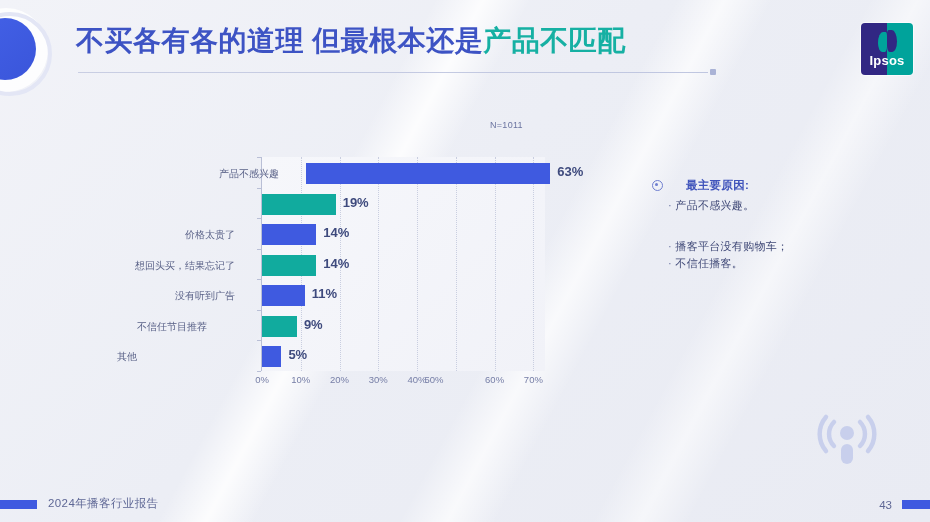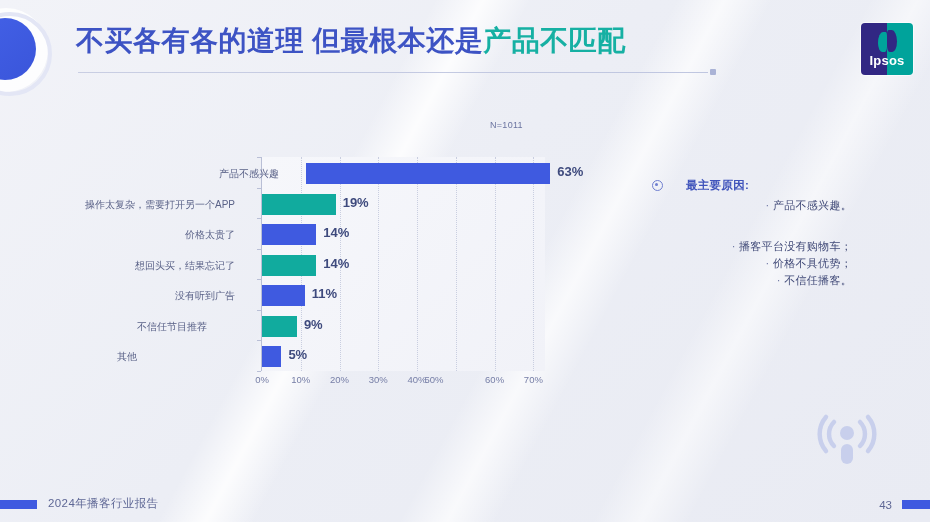--- a/index.html
+++ b/index.html
@@ -129,21 +129,20 @@
     width:9px;height:9px;border:1.5px solid #6f7fd0;border-radius:50%;
     position:relative;flex:0 0 auto;
   }
   .bullet-ico:after{
     content:"";position:absolute;left:2px;top:2px;width:3px;height:3px;
     border-radius:50%;background:#6f7fd0;
   }
   .note-item{
     font-size:11px;color:#414a78;margin:2px 0 2px 16px;letter-spacing:.3px;
     white-space:nowrap;
-    text-align:right;
   }
   .note-item:before{content:"· ";color:#6d76a3;}
   .note-gap{height:22px;}
 
   
   .podcast{position:absolute;right:48px;bottom:46px;width:70px;height:70px;opacity:.85;}
 
   
   .foot-bar{
     position:absolute;left:0;bottom:13px;width:37px;height:9px;background:#3f5ae0;
@@ -202,21 +201,20 @@
       <div class="tickmark" style="top: 340px;"></div>
       <div class="tickmark" style="top: 370.5px;"></div>
     </div>
   <div id="bars">
       <div class="bar-row" style="top: 163px; width: 930px; margin-left: 44px;">
         <div class="cat-label">产品不感兴趣</div>
         <div class="bar" style="width: 244.233px; background: rgb(63, 90, 224);"></div>
         <div class="bar-val" style="left: 513.233px;">63%</div>
       </div>
       <div class="bar-row" style="top: 193.5px; width: 930px;">
-        <div class="cat-label">操作太复杂，需要打开另一个APP</div>
         <div class="bar" style="width: 73.6575px; background: rgb(17, 171, 158);"></div>
         <div class="bar-val" style="left: 342.658px;">19%</div>
       </div>
       <div class="bar-row" style="top: 224px; width: 930px;">
         <div class="cat-label">价格太贵了</div>
         <div class="bar" style="width: 54.274px; background: rgb(63, 90, 224);"></div>
         <div class="bar-val" style="left: 323.274px;">14%</div>
       </div>
       <div class="bar-row" style="top: 254.5px; width: 930px;">
         <div class="cat-label">想回头买，结果忘记了</div>
@@ -251,21 +249,20 @@
     </div>
 
   <div class="notes" id="notes">
       <div class="note-head">
         <span class="bullet-ico"></span>
         <span>最主要原因:</span>
       </div>
       <div class="note-item">产品不感兴趣。</div>
       <div class="note-gap"></div>
       <div class="note-item">播客平台没有购物车；</div>
-      <div class="note-item">价格不具优势；</div>
       <div class="note-item">不信任播客。</div>
     </div>
 
   <svg class="podcast" viewBox="0 0 70 70">
     <ellipse cx="35" cy="27" rx="7" ry="7" fill="#c3cbeb"></ellipse>
     <rect x="29" y="38" width="12" height="20" rx="6" fill="#c3cbeb"></rect>
     <path d="M22 40 A17 17 0 0 1 22 16" stroke="#c3cbeb" stroke-width="4.5" fill="none" stroke-linecap="round"></path>
     <path d="M48 40 A17 17 0 0 0 48 16" stroke="#c3cbeb" stroke-width="4.5" fill="none" stroke-linecap="round"></path>
     <path d="M14 45 A26 26 0 0 1 14 11" stroke="#c3cbeb" stroke-width="4.5" fill="none" stroke-linecap="round"></path>
     <path d="M56 45 A26 26 0 0 0 56 11" stroke="#c3cbeb" stroke-width="4.5" fill="none" stroke-linecap="round"></path>

